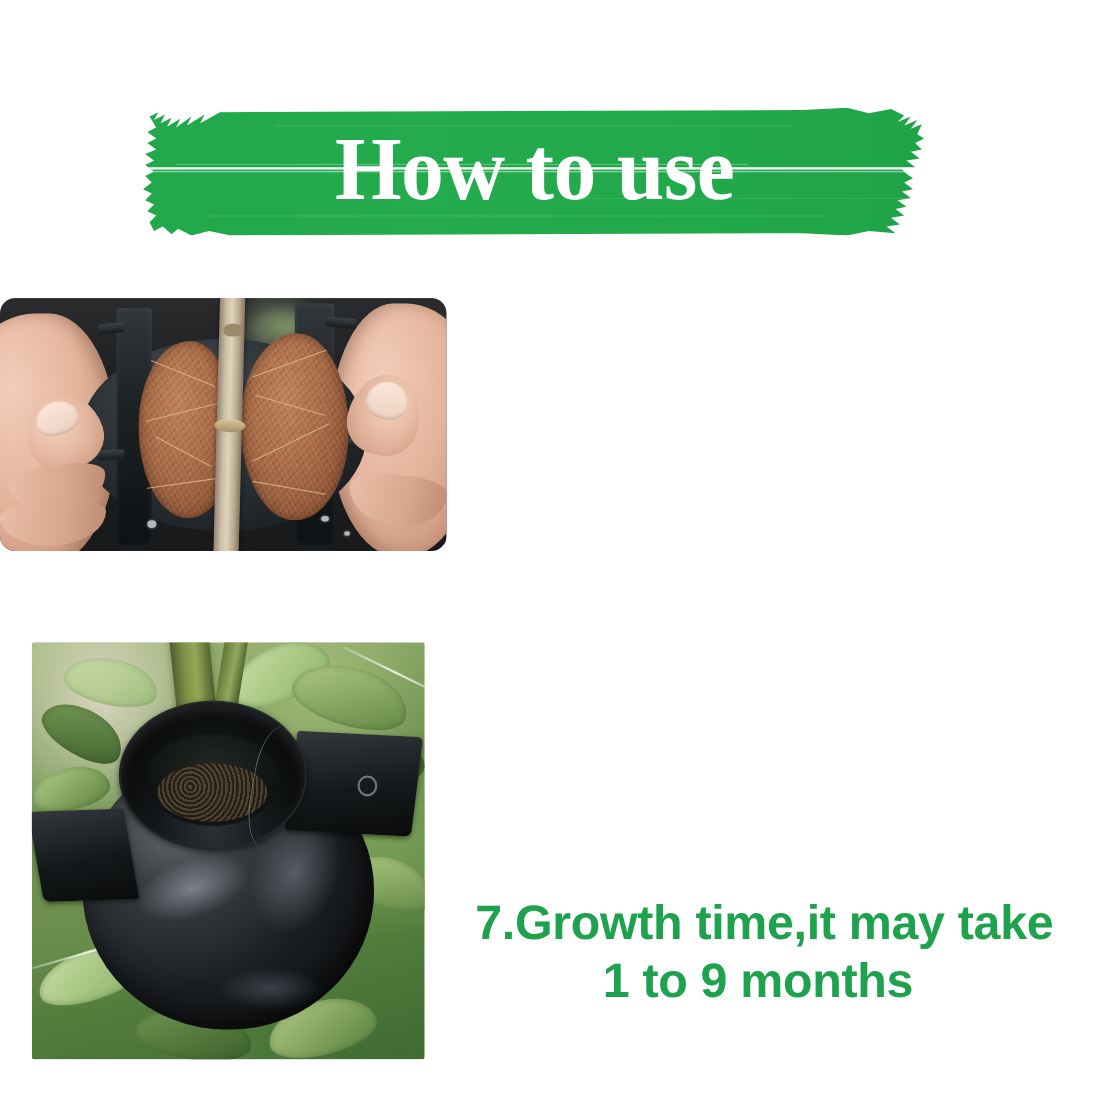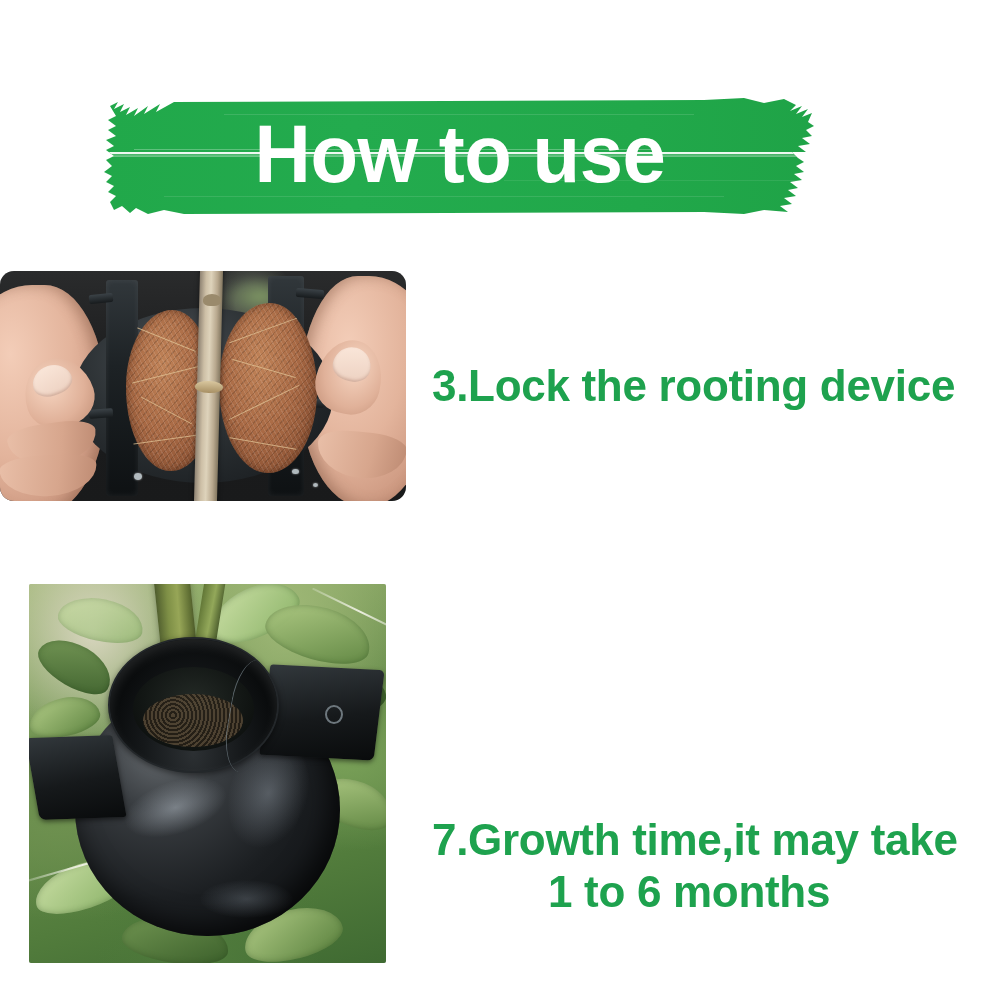--- a/index.html
+++ b/index.html
@@ -18,24 +18,25 @@
   }
   .page {
     position: absolute;
     inset: 0;
     background: #ffffff;
   }
 
   
   .banner {
     position: absolute;
-    left: 104px;
+    left: 130px;
     top: 92px;
     width: 712px;
     height: 128px;
+    font-family: Liberation Serif, serif;
   }
   .banner svg {
     position: absolute;
     left: 0; top: 0;
     width: 100%; height: 100%;
     display: block;
   }
   .banner-title {
     position: absolute;
     left: 0;
@@ -484,20 +485,19 @@
       <div class="layer wing wing-l"></div>
       <div class="layer wing-hole"></div>
 
       <div class="layer collar"></div>
       <div class="layer collar-inner"></div>
       <div class="layer soil"></div>
       <div class="layer seam"></div>
     </div>
   </div>
 
-  <div class="caption c3">3.Lock the rooting device</div>
 
   <div class="caption c4">
     <span class="line1">7.Growth time,it may take</span>
-    <span class="line2">1 to 6 months</span>
+    <span class="line2">1 to 9 months</span>
   </div>
 
 </div>
 
 </body></html>

